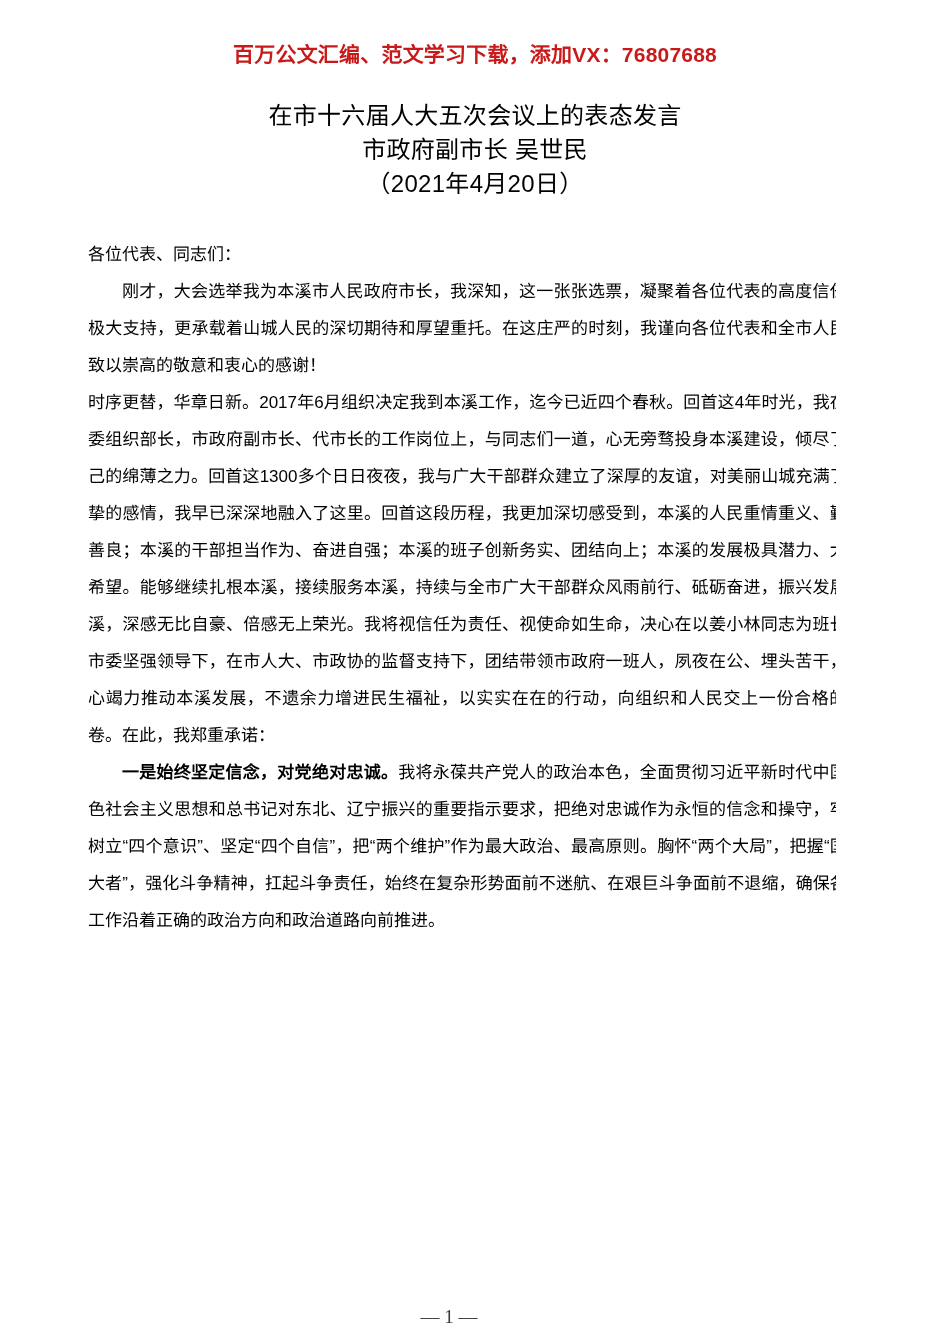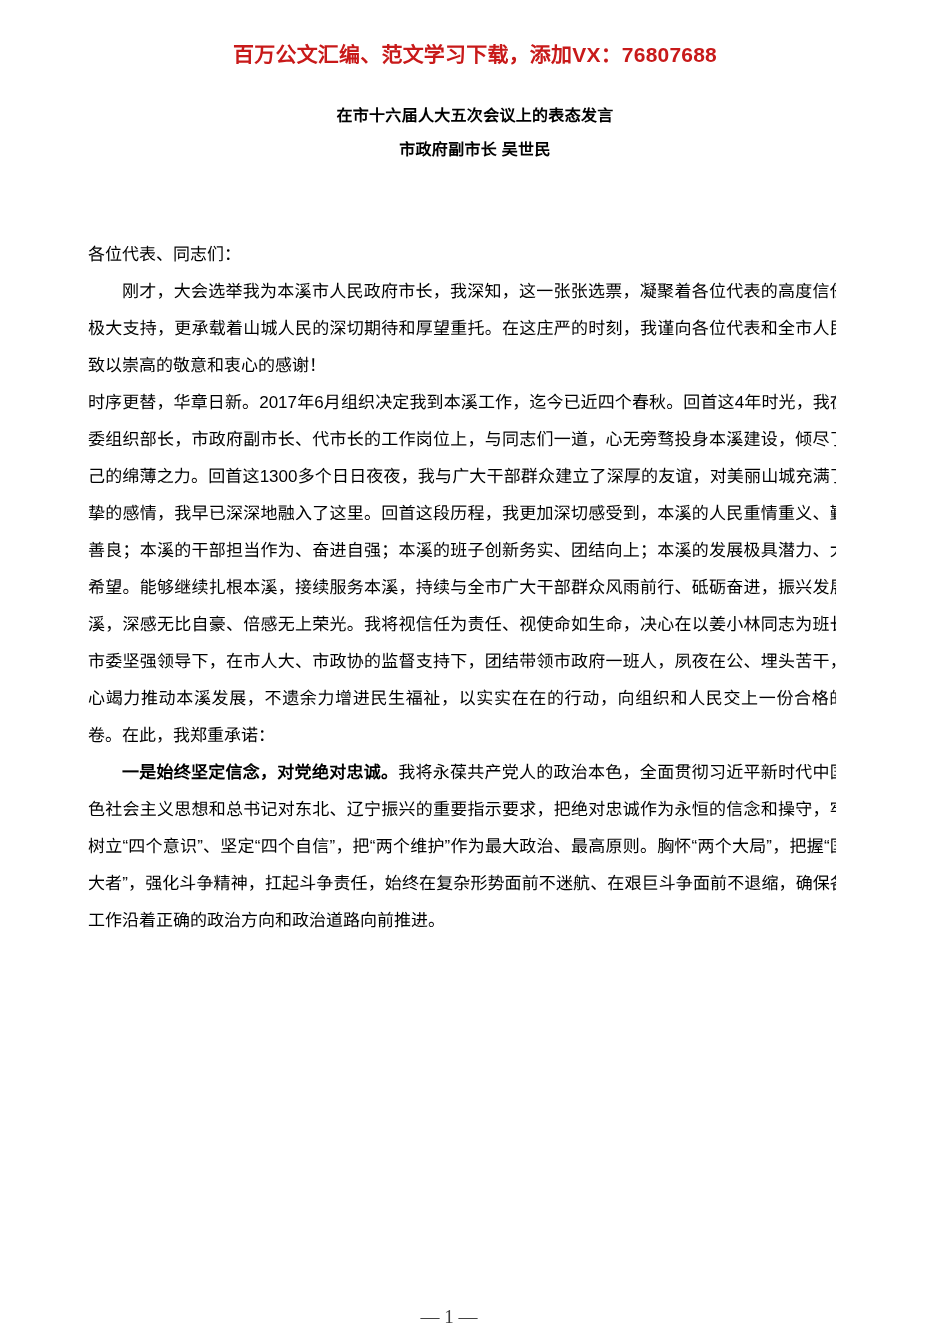--- a/index.html
+++ b/index.html
@@ -41,23 +41,23 @@
   .title-block {
     position: absolute;
     top: 99px;
     left: 0;
     width: 950px;
     text-align: center;
   }
   .doc-title,
   .doc-subtitle,
   .doc-date {
-    font-size: 16px;
+    font-size: 24px;
     line-height: 34px;
-    font-weight: 700;
+    font-weight: 400;
     letter-spacing: 0.3px;
     white-space: nowrap;
   }
 
   
   .body-text {
     position: absolute;
     top: 236px;
     left: 88px;
     width: 776px;
@@ -95,20 +95,21 @@
 </head>
 <body style="color: rgb(0, 0, 0);">
 
 <div class="page" style="background: rgb(255, 255, 255);">
 
   <div class="promo-banner" style="color: rgb(200, 26, 26);">百万公文汇编、范文学习下载，添加VX：76807688</div>
 
   <div class="title-block">
     <div class="doc-title">在市十六届人大五次会议上的表态发言</div>
     <div class="doc-subtitle">市政府副市长  吴世民</div>
+    <div class="doc-date">（2021年4月20日）</div>
   </div>
 
   <div class="body-text">
 
     <p class="para">各位代表、同志们：</p>
 
     <p class="para indent">刚才，大会选举我为本溪市人民政府市长，我深知，这一张张选票，凝聚着各位代表的高度信任和极大支持，更承载着山城人民的深切期待和厚望重托。在这庄严的时刻，我谨向各位代表和全市人民，致以崇高的敬意和衷心的感谢！</p>
 
     <p class="para">时序更替，华章日新。2017年6月组织决定我到本溪工作，迄今已近四个春秋。回首这4年时光，我在市委组织部长，市政府副市长、代市长的工作岗位上，与同志们一道，心无旁骛投身本溪建设，倾尽了自己的绵薄之力。回首这1300多个日日夜夜，我与广大干部群众建立了深厚的友谊，对美丽山城充满了真挚的感情，我早已深深地融入了这里。回首这段历程，我更加深切感受到，本溪的人民重情重义、勤劳善良；本溪的干部担当作为、奋进自强；本溪的班子创新务实、团结向上；本溪的发展极具潜力、大有希望。能够继续扎根本溪，接续服务本溪，持续与全市广大干部群众风雨前行、砥砺奋进，振兴发展本溪，深感无比自豪、倍感无上荣光。我将视信任为责任、视使命如生命，决心在以姜小林同志为班长的市委坚强领导下，在市人大、市政协的监督支持下，团结带领市政府一班人，夙夜在公、埋头苦干，尽心竭力推动本溪发展，不遗余力增进民生福祉，以实实在在的行动，向组织和人民交上一份合格的答卷。在此，我郑重承诺：</p>
 

